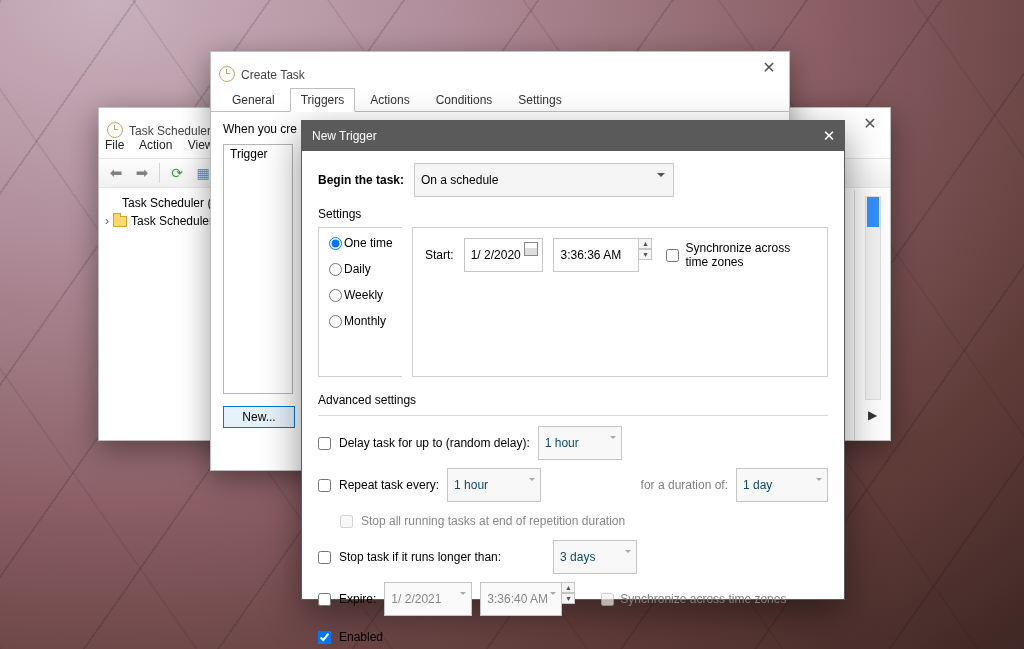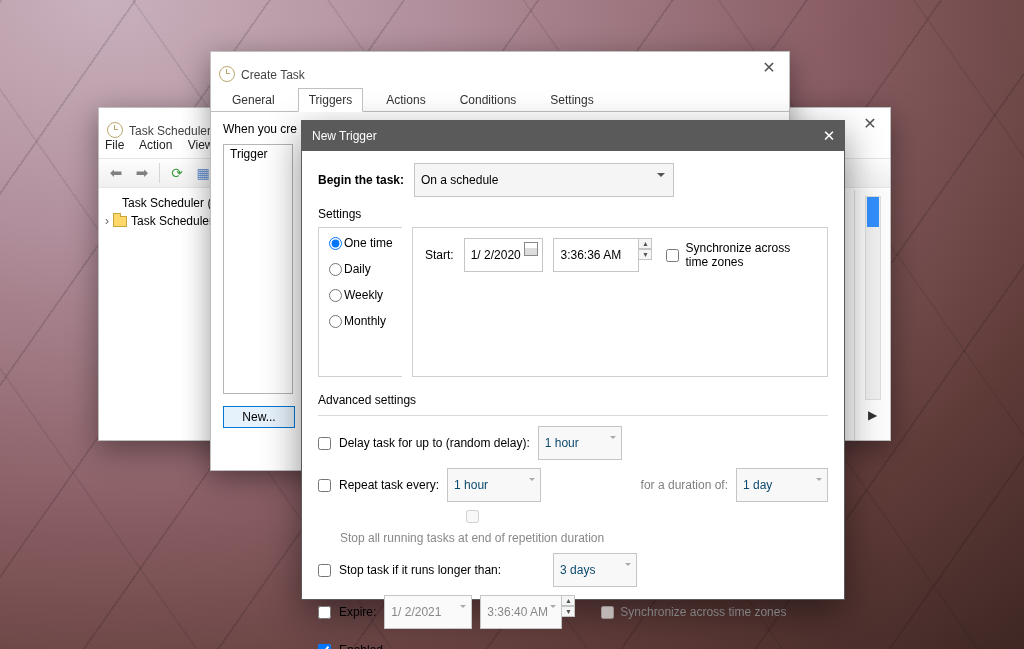--- a/index.html
+++ b/index.html
@@ -19,21 +19,21 @@
   .titlebar .icon-clock::after{content:"";position:absolute;left:6px;top:6px;width:4px;height:1px;background:#bba76c;}
   .win-close { width:40px; height:30px; margin:-5px -8px 0 0; display:flex;align-items:center;justify-content:center; color:#555; font-size:16px;}
   .menubar { height:20px; padding:0 6px; color:#222; }
   .menubar span { margin-right:12px; }
   .toolbar { height:30px; display:flex; align-items:center; gap:4px; padding:0 6px; border-top:1px solid #e5e5e5; border-bottom:1px solid #e5e5e5; background:linear-gradient(#fdfdfd,#f0f0f0); }
   .tb-btn { width:22px;height:22px;border:1px solid transparent;border-radius:2px;display:flex;align-items:center;justify-content:center;color:#666;font-size:14px;}
   .tb-sep{width:1px;height:20px;background:#d5d5d5;margin:0 2px;}
   .tree { position:absolute; left:0; top:82px; bottom:0; width:100%; background:#fff; padding:4px 6px; }
   .tree-row{display:flex;align-items:center;gap:4px;height:18px;}
   
-  .tabs { display:flex; gap:12px; padding:6px 11px 0 10px; }
+  .tabs { display:flex; gap:4px; padding:6px 11px 0 10px; }
   .tab { padding:4px 10px; border:1px solid transparent; border-bottom:none; color:#333; }
   .tab.active{background:#fff;border-color:#bfbfbf;border-bottom:1px solid #fff;position:relative;z-index:2;}
   .tabpanel{border-top:1px solid #bfbfbf;margin-top:-1px;padding:10px 12px 12px 12px;position:relative;height:calc(100% - 36px);}
   .pane-text{margin-bottom:8px;}
   .trigger-list{width:70px;height:250px;border:1px solid #b5b5b5;background:#fff;padding:2px 6px;}
   .new-btn { position:absolute;left:12px;top:294px;width:72px;height:22px;border:1px solid #0078d7;background:#e5f1fb;color:#000;text-align:center;line-height:20px;}
   
   .right-panel{position:absolute;right:0;top:82px;bottom:0;width:36px;background:#fcfcfc;border-left:1px solid #ddd;display:flex;flex-direction:column;align-items:center;padding-top:6px;gap:8px;}
   .right-panel .scroll{width:16px;flex:1;background:#f0f0f0;border:1px solid #ddd;position:relative;}
   .right-panel .scroll .thumb{position:absolute;left:1px;right:1px;top:0;height:30px;background:#3390ff;}
@@ -58,21 +58,21 @@
   .sched-col .row{margin-bottom:0;}
   input[type=radio],input[type=checkbox]{margin:0;width:13px;height:13px;}
   .datebox{width:96px;}
   .datebox .calico{position:absolute;right:4px;top:3px;width:14px;height:14px;border:1px solid #888;background:linear-gradient(#fff 40%,#ddd 40%);}
   .timebox{width:86px;}
   .spinner{display:flex;flex-direction:column;margin-left:-1px;}
   .spinner span{width:14px;height:11px;border:1px solid #c5c5c5;background:#f5f5f5;display:flex;align-items:center;justify-content:center;font-size:7px;color:#555;}
   .adv-title{margin:16px 0 8px 0;}
   .sep-line{height:1px;background:#d9d9d9;margin:0 0 10px 0;}
   .adv-row{display:flex;align-items:center;gap:8px;margin-bottom:8px;min-height:22px;}
-  .adv-row .sub{margin-left:22px;color:#888;flex-direction:column;}
+  .adv-row .sub{margin-left:22px;color:#888;}
   .disabled-text{color:#808080;}
   .footer{display:flex;justify-content:flex-end;gap:10px;padding-top:8px;margin-top:6px;}
   .btn{min-width:76px;height:24px;border:1px solid #adadad;background:#7dd3fc;text-align:center;line-height:22px;}
   .btn.primary{border:4px solid #737373;background:#e5f1fb;line-height:20px;}
   .icon-folder{width:14px;height:11px;background:#ffd76b;border:1px solid #caa33a;position:relative;}
   .icon-folder::before{content:"";position:absolute;left:-1px;top:-4px;width:6px;height:3px;background:#ffd76b;border:1px solid #caa33a;border-bottom:none;}
   .icon-arrow{font-size:15px;color:#808080;}
 </style>
 </head>
 <body>

